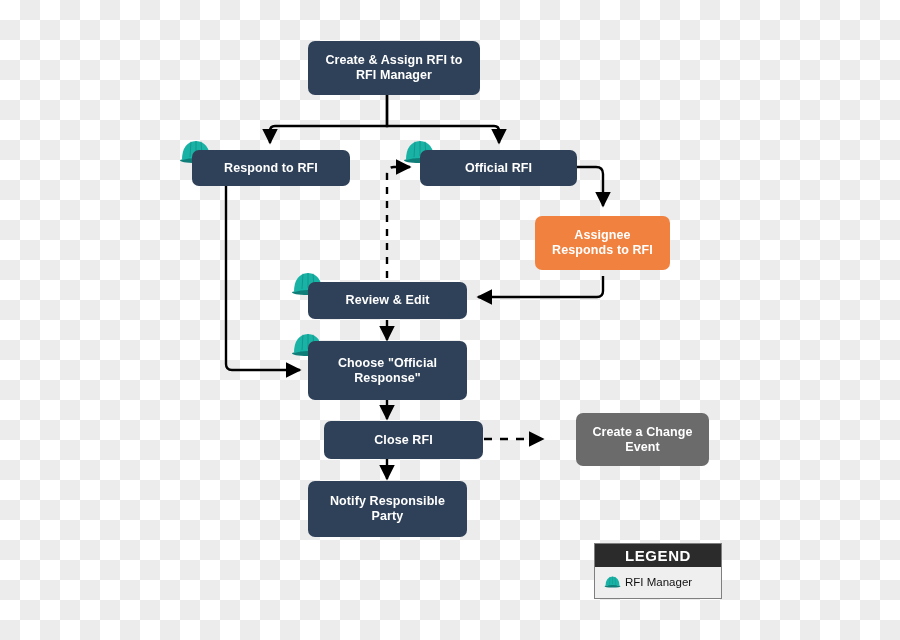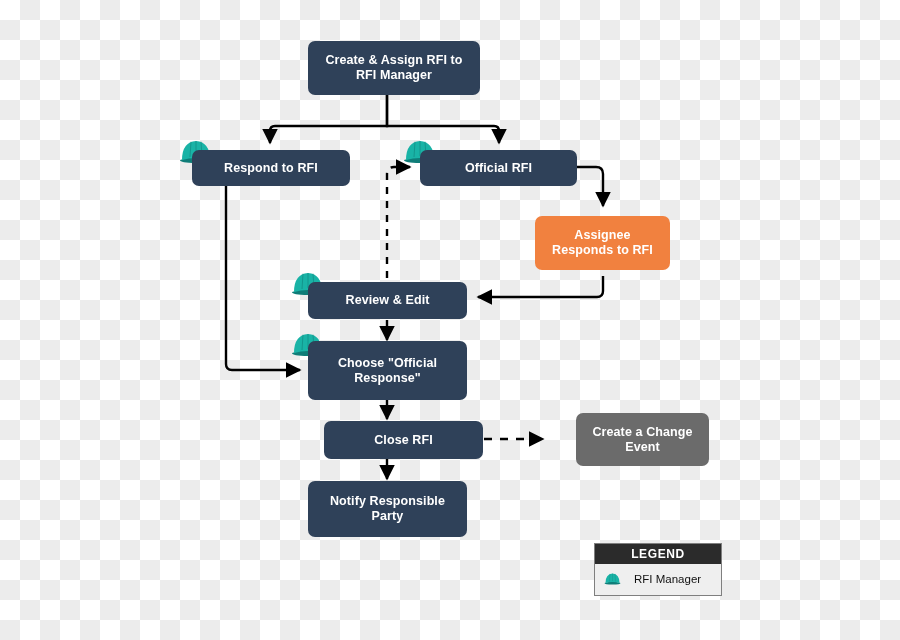--- a/index.html
+++ b/index.html
@@ -65,31 +65,31 @@
     left: 594px;
     top: 543px;
     width: 128px;
     border: 1px solid #7f7f7f;
     background: #efefef;
     box-sizing: border-box;
   }
   #legend-title {
     background: #2b2b2b;
     color: #ffffff;
-    font-size: 12px;
+    font-size: 15px;
     font-weight: bold;
     letter-spacing: 0.6px;
     text-align: center;
     padding: 3px 0 3px 0;
   }
   #legend-body {
     display: flex;
     align-items: center;
     padding: 7px 8px 9px 8px;
-    gap: 12px;
+    gap: 3px;
   }
   .legend-hat {
     width: 19px;
     height: 15px;
     flex: 0 0 auto;
   }
   #legend-label {
     font-size: 11.5px;
     color: #111111;
   }

